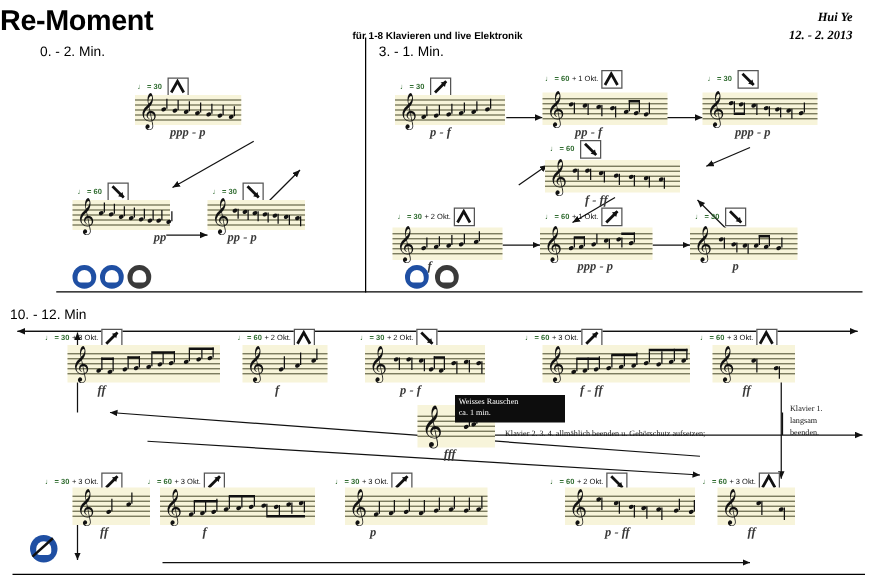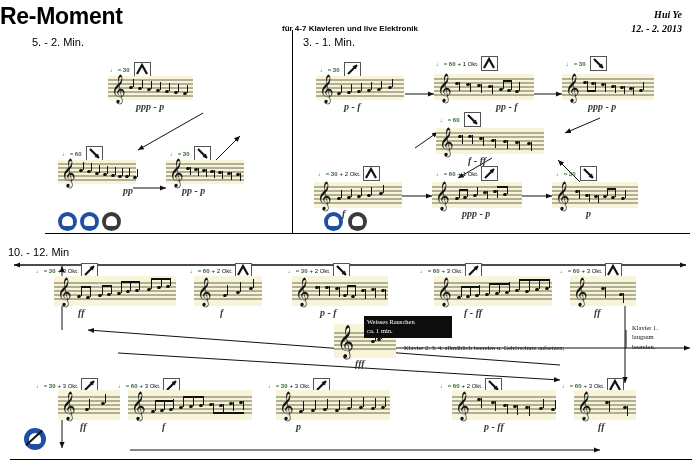--- a/index.html
+++ b/index.html
@@ -103,27 +103,27 @@
   .annot{
     position:absolute;font-family:"Liberation Serif",serif;
     font-size:6.5px;color:#111;white-space:nowrap;
   }
   .annot.multi{white-space:pre-line;line-height:1.45;}
 </style>
 </head>
 <body>
 
 <div class="abs" id="title">Re-Moment</div>
-<div class="abs" id="subtitle">für 4-7 Klavieren und live Elektronik</div>
+<div class="abs" id="subtitle">für 1-8 Klavieren und live Elektronik</div>
 <div class="abs" id="composer">
   <div>Hui Ye</div>
   <div>12. - 2. 2013</div>
 </div>
 
-<div class="abs section-label" style="left:32px;top:36px;">5. - 2. Min.</div>
+<div class="abs section-label" style="left:32px;top:36px;">0. - 2. Min.</div>
 <div class="abs section-label" style="left:303px;top:36px;">3. - 1. Min.</div>
 <div class="abs section-label" style="left:8px;top:246px;">10. - 12. Min</div>
 
 <div class="abs rule-h" style="left:45px;top:233px;width:645px;"></div>
 <div class="abs rule-v" style="left:292px;top:30px;height:204px;"></div>
 <div class="abs rule-h" style="left:10px;top:459px;width:682px;"></div>
 
 <svg id="arrows">
   <defs>
     <marker id="ah" markerWidth="7" markerHeight="7" refX="6" refY="2.6" orient="auto" markerUnits="strokeWidth">
@@ -354,21 +354,21 @@
       <span class="stem" style="left:41px;top:11px;height:9px"></span>
     <span class="nh" style="left:48px;top:14px"></span>
       <span class="stem" style="left:52px;top:6px;height:9px"></span>
     <span class="nh" style="left:56px;top:15px"></span>
       <span class="stem" style="left:60px;top:6px;height:10px"></span>
     <span class="beam" style="left:52px;top:6px;width:9px"></span>
     <span class="nh" style="left:64px;top:16px"></span>
       <span class="stem" style="left:68px;top:8px;height:9px"></span>
   </div>
 </div>
-<div class="dyn" style="left:460px;top:101px;margin-left:36px;">pp - f</div>
+<div class="dyn" style="left:460px;top:101px;">pp - f</div>
 
 <div class="tempo abs" style="left:566px;top:56px;">
   <span class="bpm">♩ = 30</span>
   <span class="okt"></span>
   <span class="envicon">
     <svg width="15" height="13">
         <line x1="3" y1="2" x2="12" y2="11" stroke="#111" stroke-width="2.2"></line>
         <path d="M12,11 L7.5,10 L11,6.5 z" fill="#111"></path>
       </svg>
   </span>

